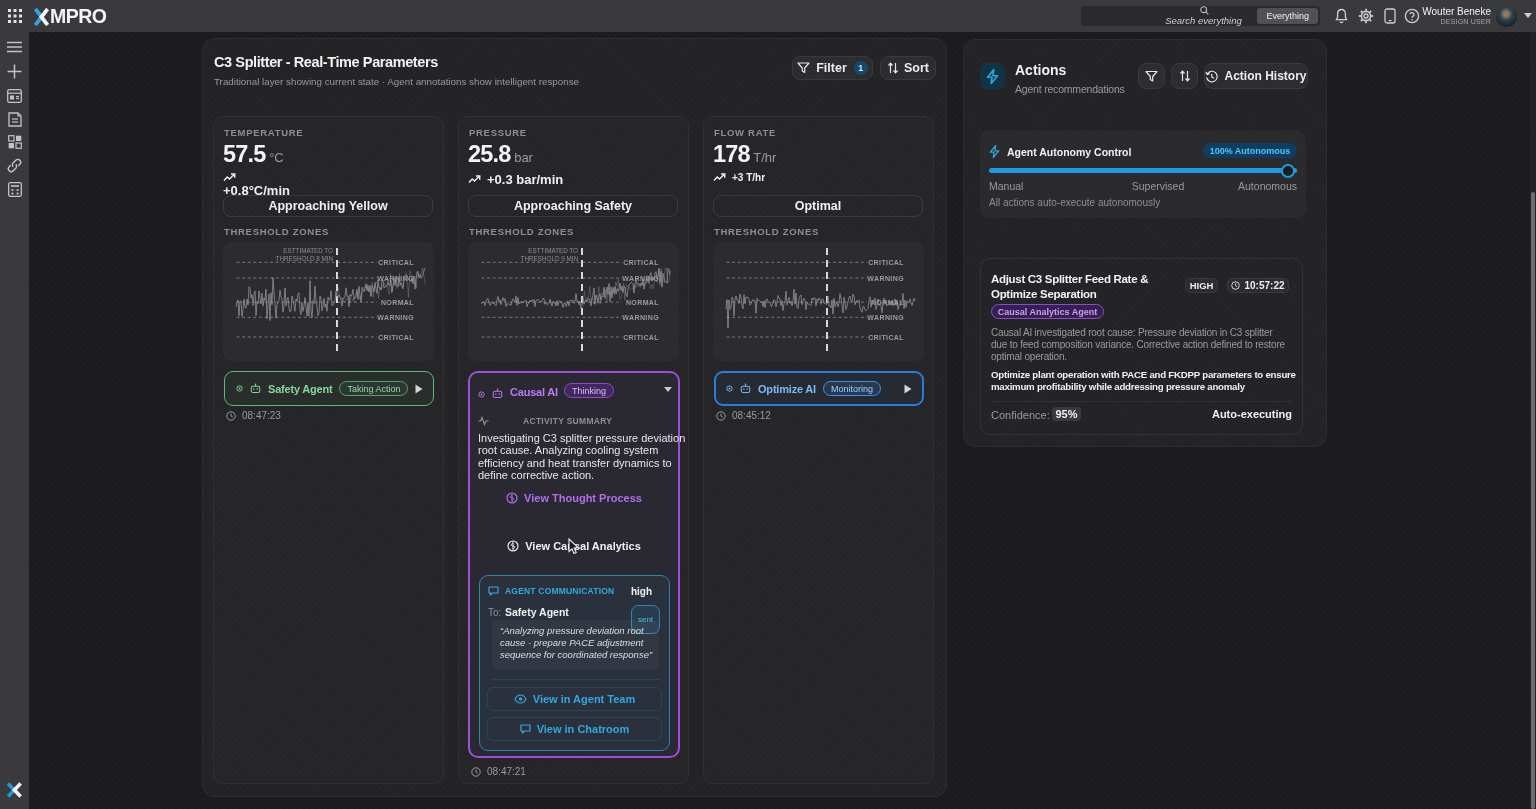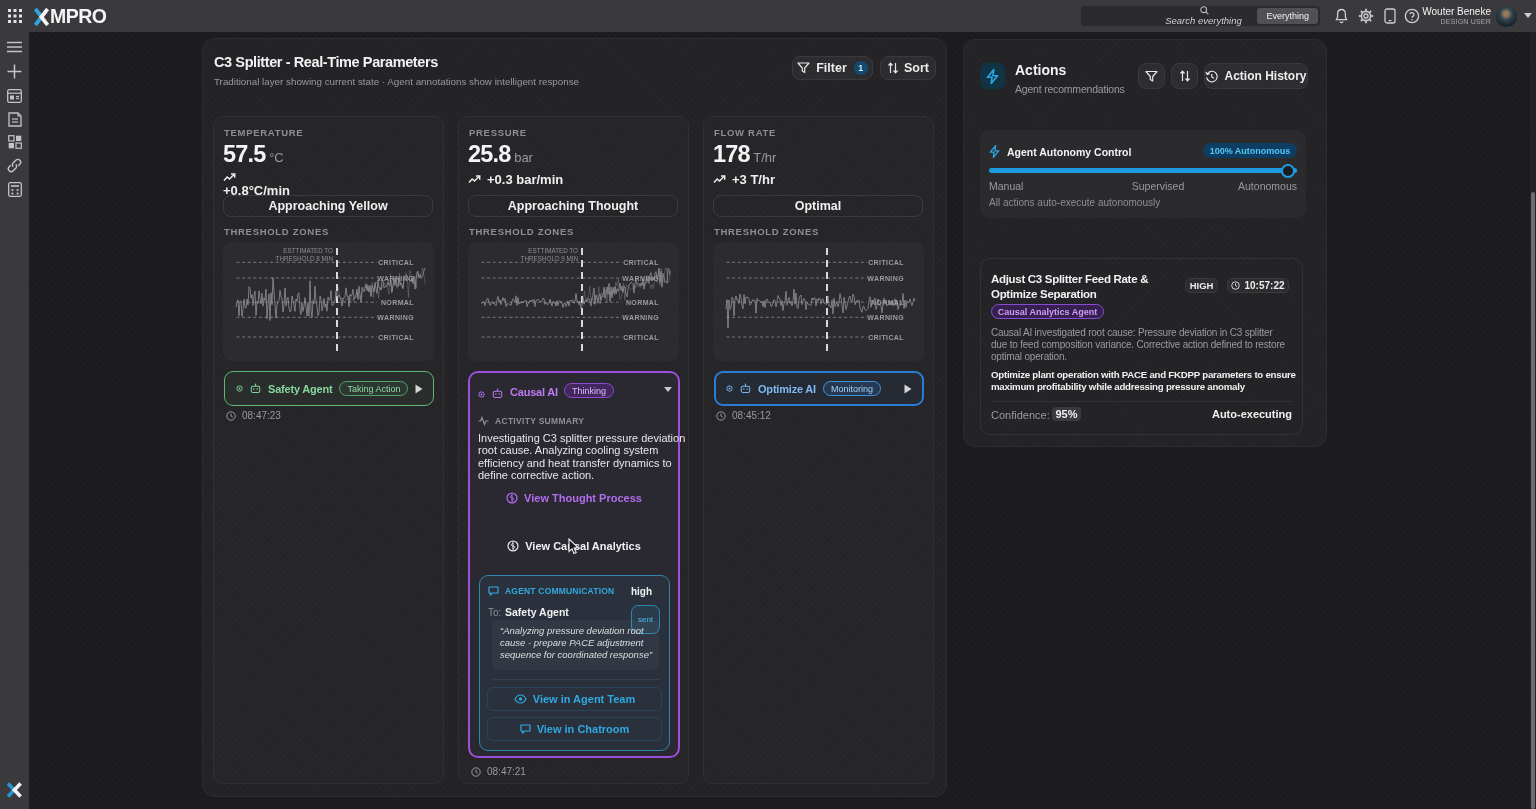--- a/index.html
+++ b/index.html
@@ -253,21 +253,21 @@
 <div class="abs card" style="left:458px;top:116px;width:231px;height:668px;"></div>
 <div class="abs lbl" style="left:469px;top:127px;">PRESSURE</div>
 <div class="abs" style="left:468px;top:141px;font-size:23.5px;font-weight:bold;letter-spacing:-0.8px;color:#f4f4f6;">25.8<span style="font-size:13px;font-weight:normal;color:#9a9a9e;letter-spacing:0;"> bar</span></div>
 <div class="abs" style="left:468px;top:172px;display:flex;align-items:center;">
   <svg width="13" height="11" viewBox="0 0 13 11" style="margin-right:6px;">
       <path d="M1,8.5 L4.2,5 L6.5,7 L11.5,2" fill="none" stroke="#ececee" stroke-width="1.5"></path>
       <path d="M8,2 H11.7 V5.7" fill="none" stroke="#ececee" stroke-width="1.5"></path>
     </svg>
   <span style="font-size:13px;font-weight:bold;color:#f0f0f2;">+0.3 bar/min</span>
 </div>
-<div class="abs" style="left:468px;top:195px;width:210px;height:22px;border:1px solid #3c3c3e;border-radius:8px;display:flex;align-items:center;justify-content:center;font-size:12.5px;font-weight:bold;color:#f0f0f2;">Approaching Thought</div>
+<div class="abs" style="left:468px;top:195px;width:210px;height:22px;border:1px solid #3c3c3e;border-radius:8px;display:flex;align-items:center;justify-content:center;font-size:12.5px;font-weight:bold;color:#f0f0f2;">Approaching Safety</div>
 <div class="abs lbl" style="left:469px;top:226px;">THRESHOLD ZONES</div>
 <div class="abs" style="left:468px;top:242px;">
   <svg width="211" height="119" viewBox="0 0 211 119">
     <rect x="0" y="0" width="211" height="119" rx="8" fill="#2c2c2e"></rect>
     <g stroke="#828286" stroke-width="0.9" stroke-dasharray="3,2.6">
       <line x1="13.5" y1="20.3" x2="154" y2="20.3"></line>
       <line x1="13.5" y1="36" x2="154" y2="36"></line>
       <line x1="13.5" y1="60.2" x2="154" y2="60.2"></line>
       <line x1="13.5" y1="75.3" x2="154" y2="75.3"></line>
       <line x1="13.5" y1="95" x2="154" y2="95"></line>
@@ -299,21 +299,21 @@
       <rect x="1.5" y="3.5" width="10" height="7.5" rx="2" fill="none" stroke="#b976ef" stroke-width="1.2"></rect>
       <line x1="6.5" y1="3.5" x2="6.5" y2="1.8" stroke="#b976ef" stroke-width="1.2"></line>
       <circle cx="6.5" cy="1.2" r="0.9" fill="#b976ef"></circle>
       <circle cx="4.5" cy="7" r="0.9" fill="#b976ef"></circle>
       <circle cx="8.5" cy="7" r="0.9" fill="#b976ef"></circle>
     </svg>
   <span style="margin-left:7px;font-size:11px;letter-spacing:-0.2px;font-weight:bold;color:#bd7bf2;">Causal AI</span>
   <span style="margin-left:6px;border:1px solid #8a4bd0;border-radius:9px;padding:1.5px 7px;font-size:9px;color:#dcbbfb;background:#43285f;">Thinking</span>
 </div>
 <div class="abs" style="left:664px;top:387px;width:0;height:0;border-left:4px solid transparent;border-right:4px solid transparent;border-top:5.5px solid #c9c9cd;"></div>
-<div class="abs" style="left:478px;top:416px;display:flex;align-items:center;">
+<div class="abs" style="left:478px;top:416px;display:flex;align-items:center;gap:28px;">
   <svg width="11" height="10" viewBox="0 0 11 10">
       <path d="M0.5,5 H2.5 L4,1.5 L6.5,8.5 L8,5 H10.5" fill="none" stroke="#8f8f93" stroke-width="1.2"></path>
     </svg>
   <span style="margin-left:6px;font-size:8.5px;font-weight:bold;letter-spacing:0.3px;color:#8f8f93;">ACTIVITY SUMMARY</span>
 </div>
 <div class="abs" style="left:478px;top:432px;font-size:11px;line-height:12.3px;color:#e6e6e8;white-space:nowrap;">Investigating C3 splitter pressure deviation<br>root cause. Analyzing cooling system<br>efficiency and heat transfer dynamics to<br>define corrective action.</div>
 <div class="abs" style="left:468px;top:492px;width:212px;display:flex;align-items:center;justify-content:center;">
   <svg width="12" height="12" viewBox="0 0 12 12" style="margin-right:6px;">
       <circle cx="6" cy="6" r="5" fill="none" stroke="#b36ef0" stroke-width="1.2"></circle>
       <path d="M6,1 V11 M6,3.5 C4,3.5 3.5,6 6,6 C8.5,6 8,8.5 6,8.5" fill="none" stroke="#b36ef0" stroke-width="1"></path>
@@ -366,21 +366,21 @@
 </div>
 
 <div class="abs card" style="left:703px;top:116px;width:231px;height:668px;"></div>
 <div class="abs lbl" style="left:714px;top:127px;">FLOW RATE</div>
 <div class="abs" style="left:713px;top:141px;font-size:23.5px;font-weight:bold;letter-spacing:-0.8px;color:#f4f4f6;">178<span style="font-size:13px;font-weight:normal;color:#9a9a9e;letter-spacing:0;"> T/hr</span></div>
 <div class="abs" style="left:713px;top:172px;display:flex;align-items:center;">
   <svg width="13" height="11" viewBox="0 0 13 11" style="margin-right:6px;">
       <path d="M1,8.5 L4.2,5 L6.5,7 L11.5,2" fill="none" stroke="#ececee" stroke-width="1.5"></path>
       <path d="M8,2 H11.7 V5.7" fill="none" stroke="#ececee" stroke-width="1.5"></path>
     </svg>
-  <span style="font-size:13px;font-weight:bold;color:#f0f0f2;">+3 T/hr</span>
+  <span style="font-size:10px;font-weight:bold;color:#f0f0f2;">+3 T/hr</span>
 </div>
 <div class="abs" style="left:713px;top:195px;width:210px;height:22px;border:1px solid #3c3c3e;border-radius:8px;display:flex;align-items:center;justify-content:center;font-size:12.5px;font-weight:bold;color:#f0f0f2;">Optimal</div>
 <div class="abs lbl" style="left:714px;top:226px;">THRESHOLD ZONES</div>
 <div class="abs" style="left:713px;top:242px;">
   <svg width="211" height="119" viewBox="0 0 211 119">
     <rect x="0" y="0" width="211" height="119" rx="8" fill="#2c2c2e"></rect>
     <g stroke="#828286" stroke-width="0.9" stroke-dasharray="3,2.6">
       <line x1="13.5" y1="20.3" x2="154" y2="20.3"></line>
       <line x1="13.5" y1="36" x2="154" y2="36"></line>
       <line x1="13.5" y1="60.2" x2="154" y2="60.2"></line>

